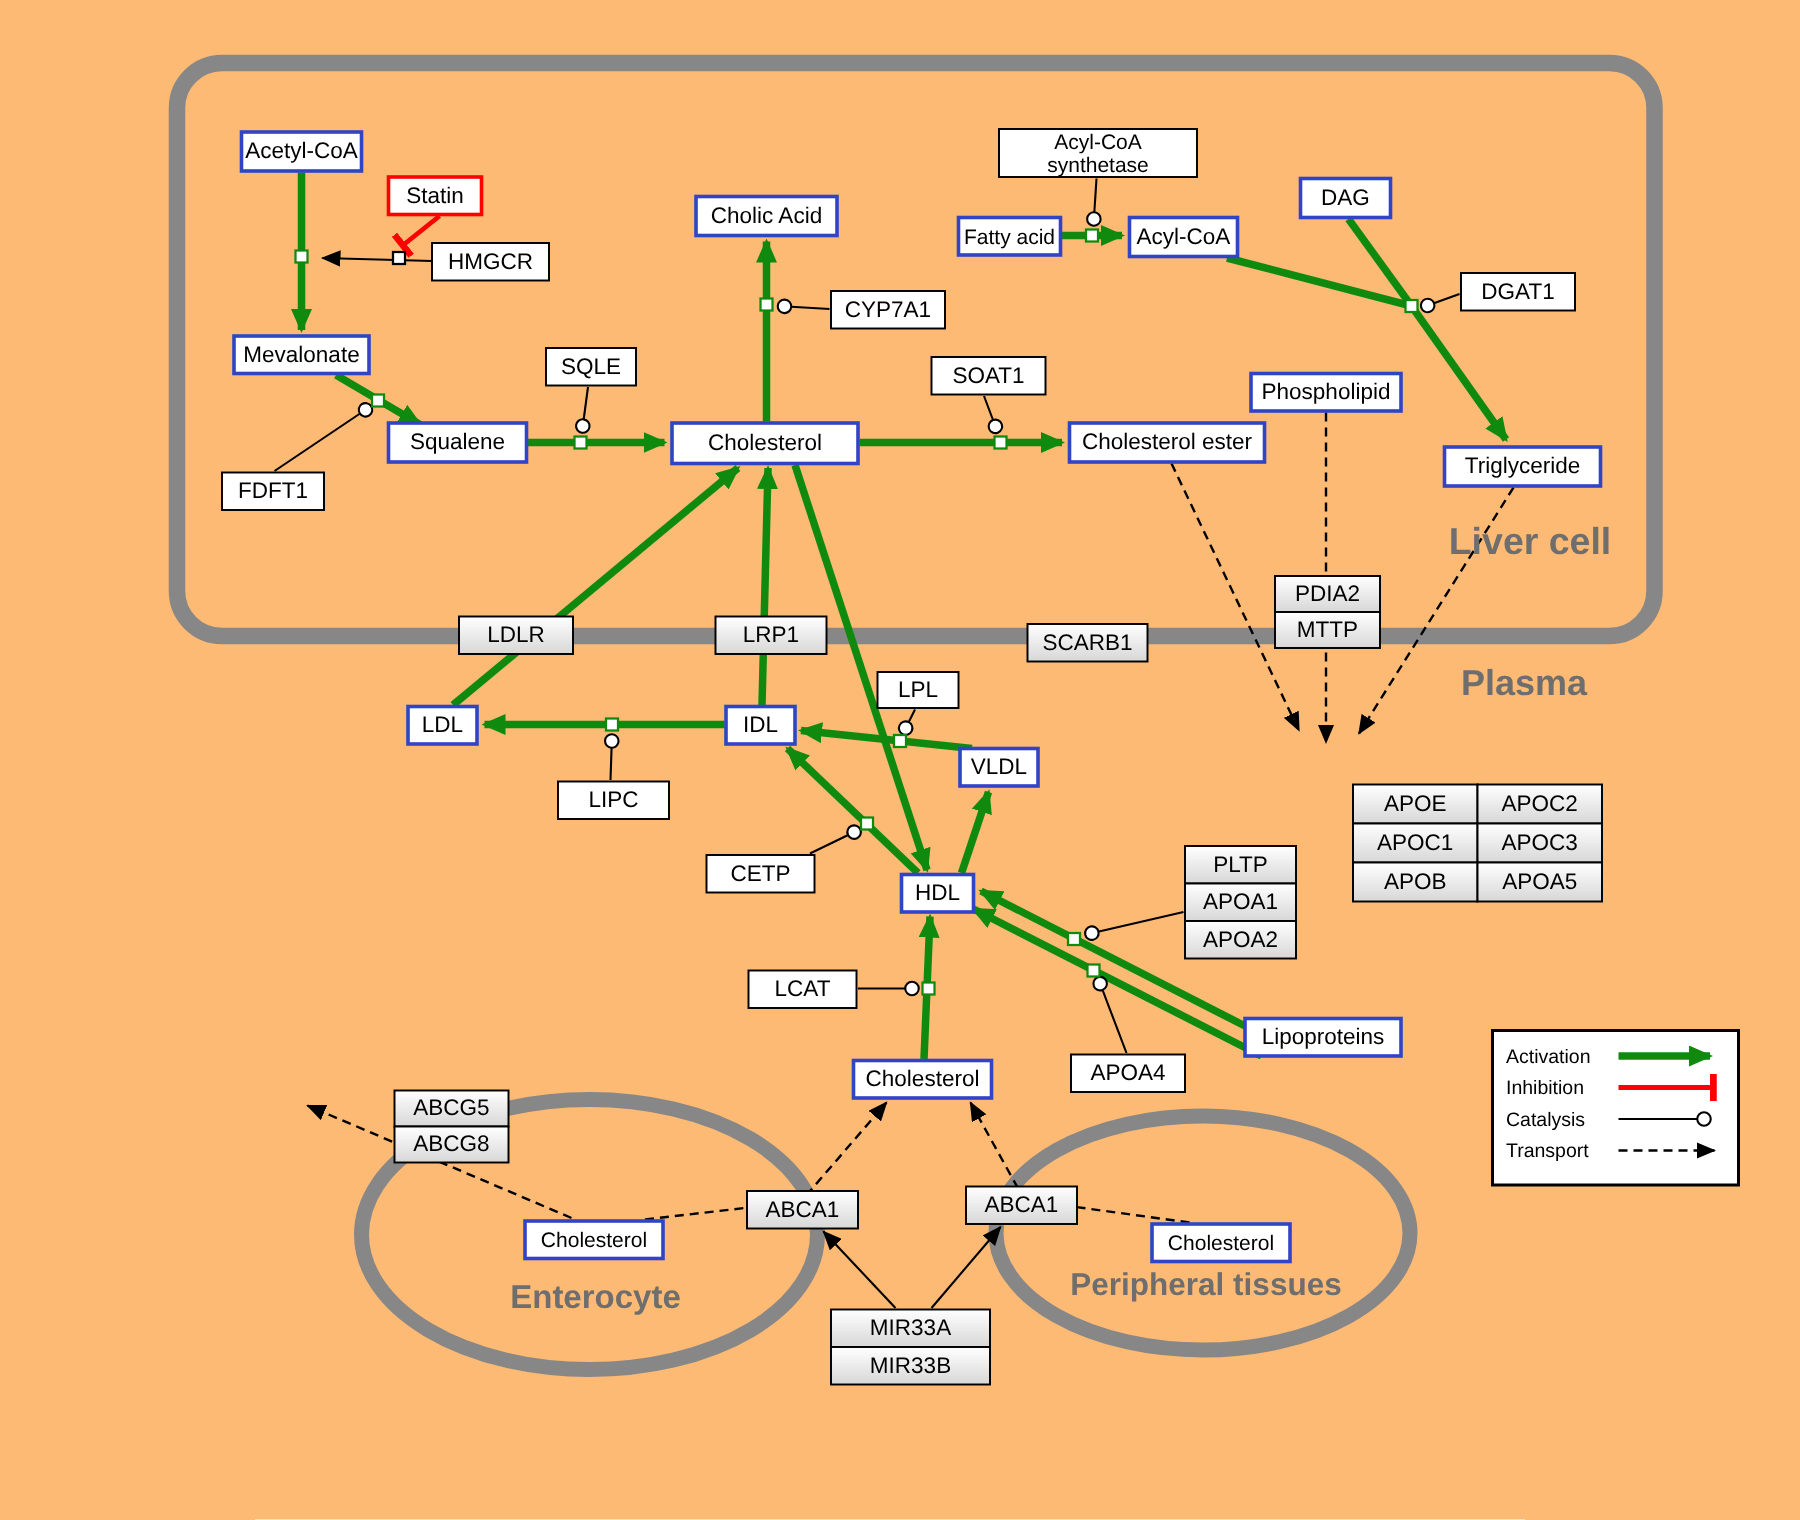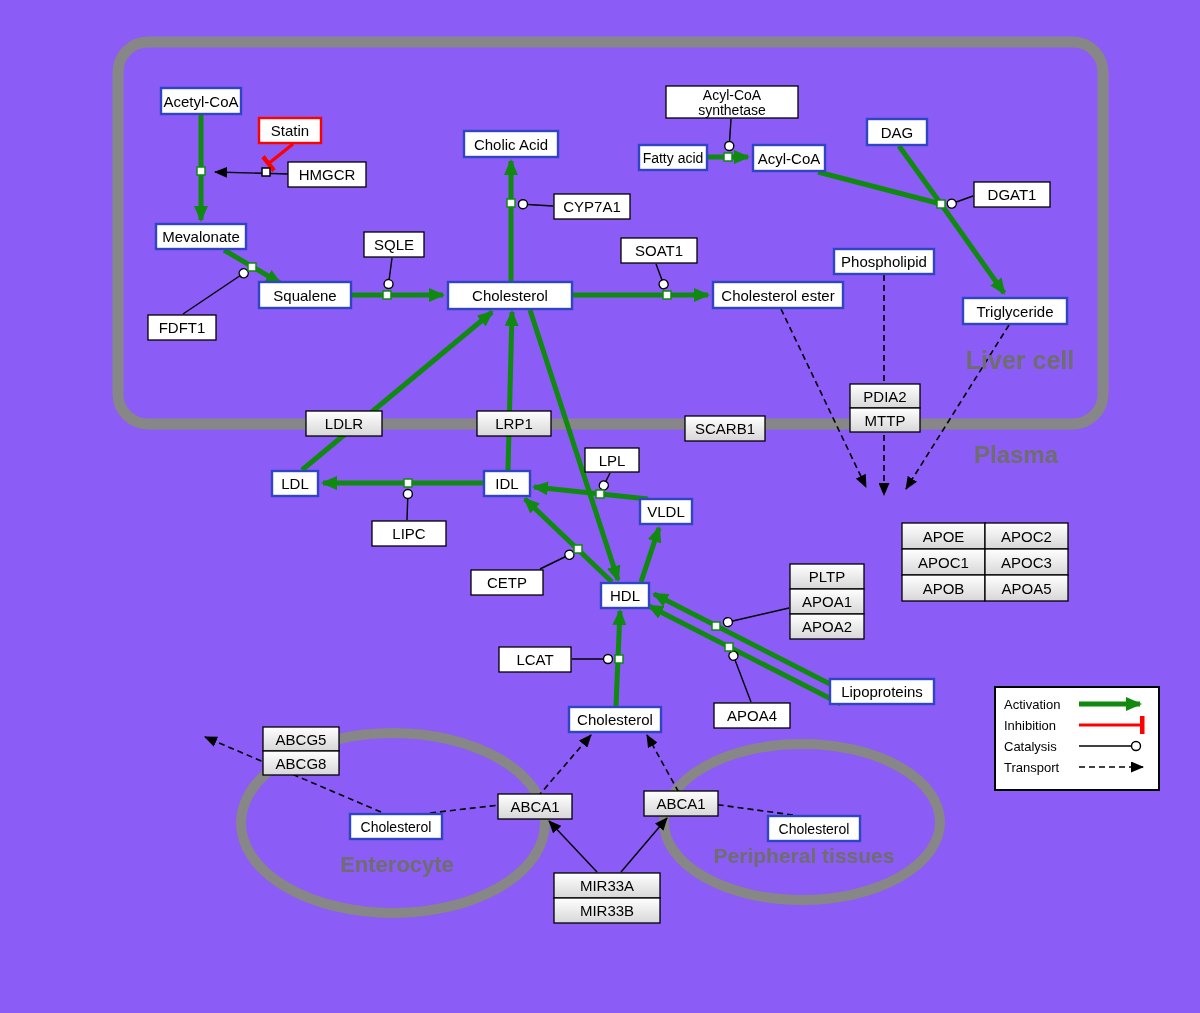--- a/index.html
+++ b/index.html
@@ -1,16 +1,16 @@
 <!DOCTYPE html>
 <html><head>
 <meta charset="utf-8">
 <style>
   html,body{margin:0;padding:0;background:#ffffff;}
-  #stage{position:relative;width:1200px;height:1013px;background:#8b5cf6;overflow:hidden;}
+  #stage{position:relative;width:1200px;height:1013px;background:#fdba74;overflow:hidden;}
   svg{position:absolute;left:0;top:0;}
   svg text{font-family:"Liberation Sans","DejaVu Sans",sans-serif;}
 </style>
 </head>
 <body>
 
 <div id="stage">
   <svg id="diagram" width="1200" height="1013" viewBox="0 0 1200 1013" xmlns="http://www.w3.org/2000/svg">
       <defs>
         <linearGradient id="boxgrad" x1="0" y1="0" x2="0" y2="1">

